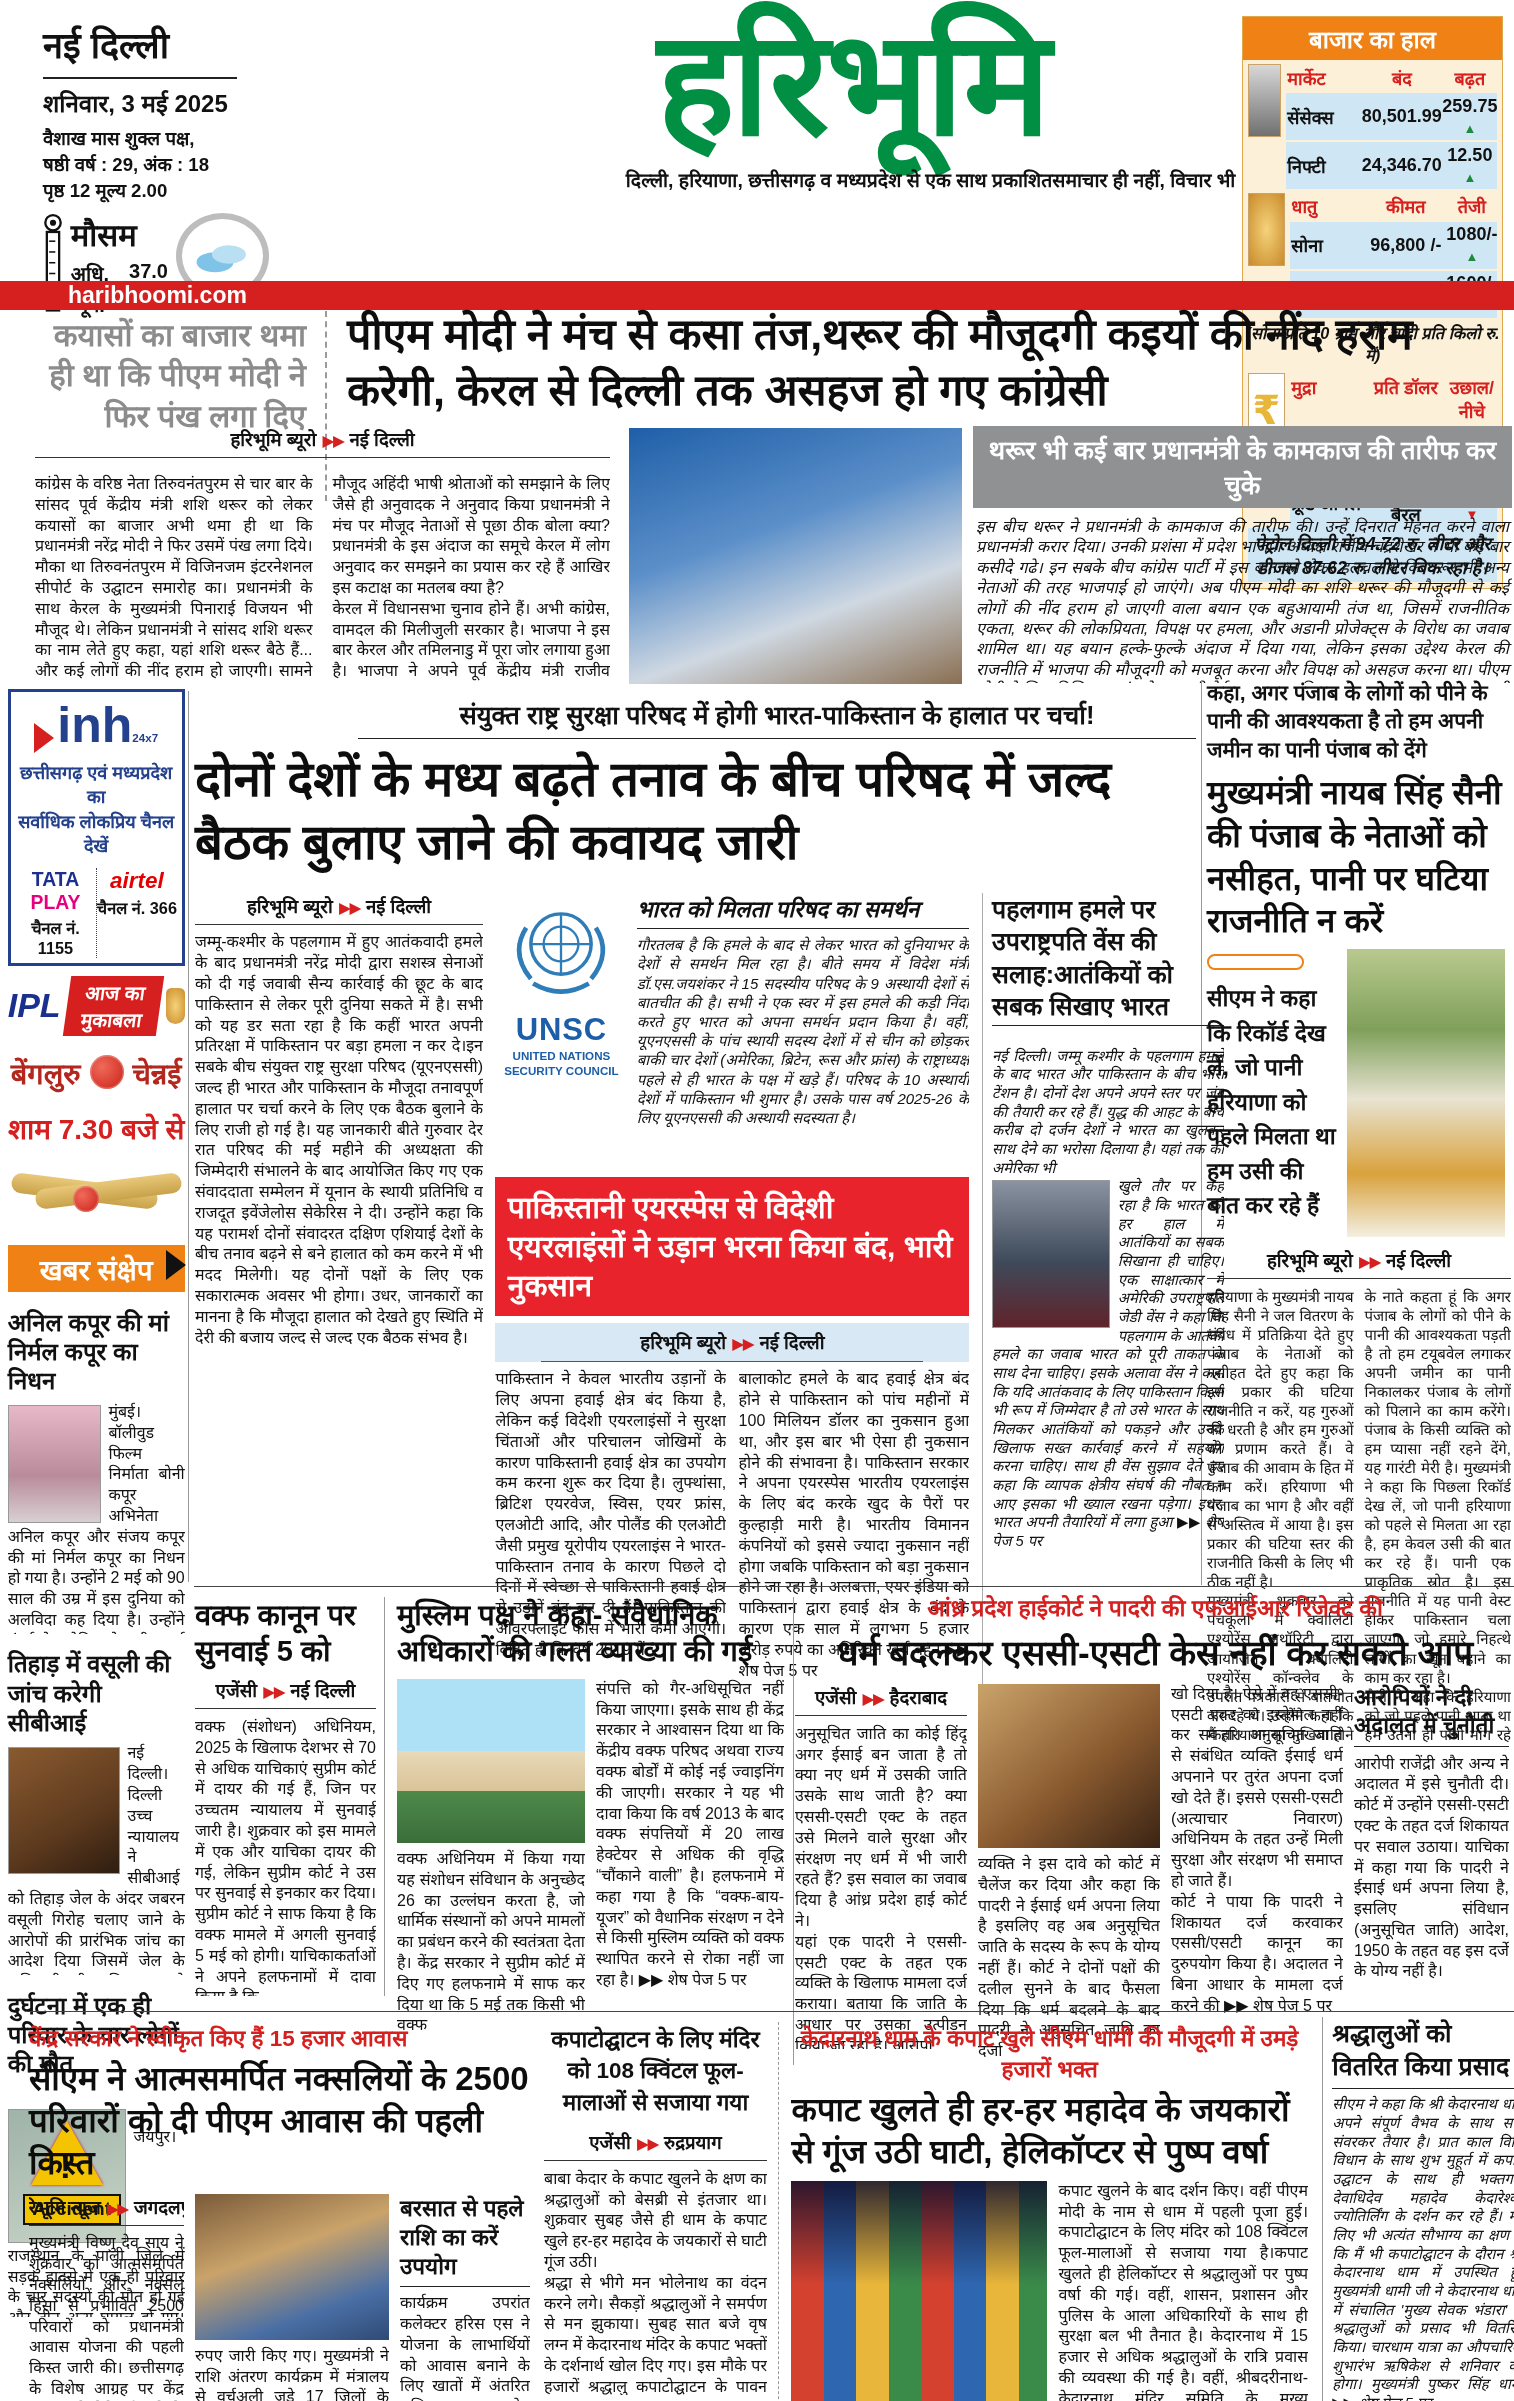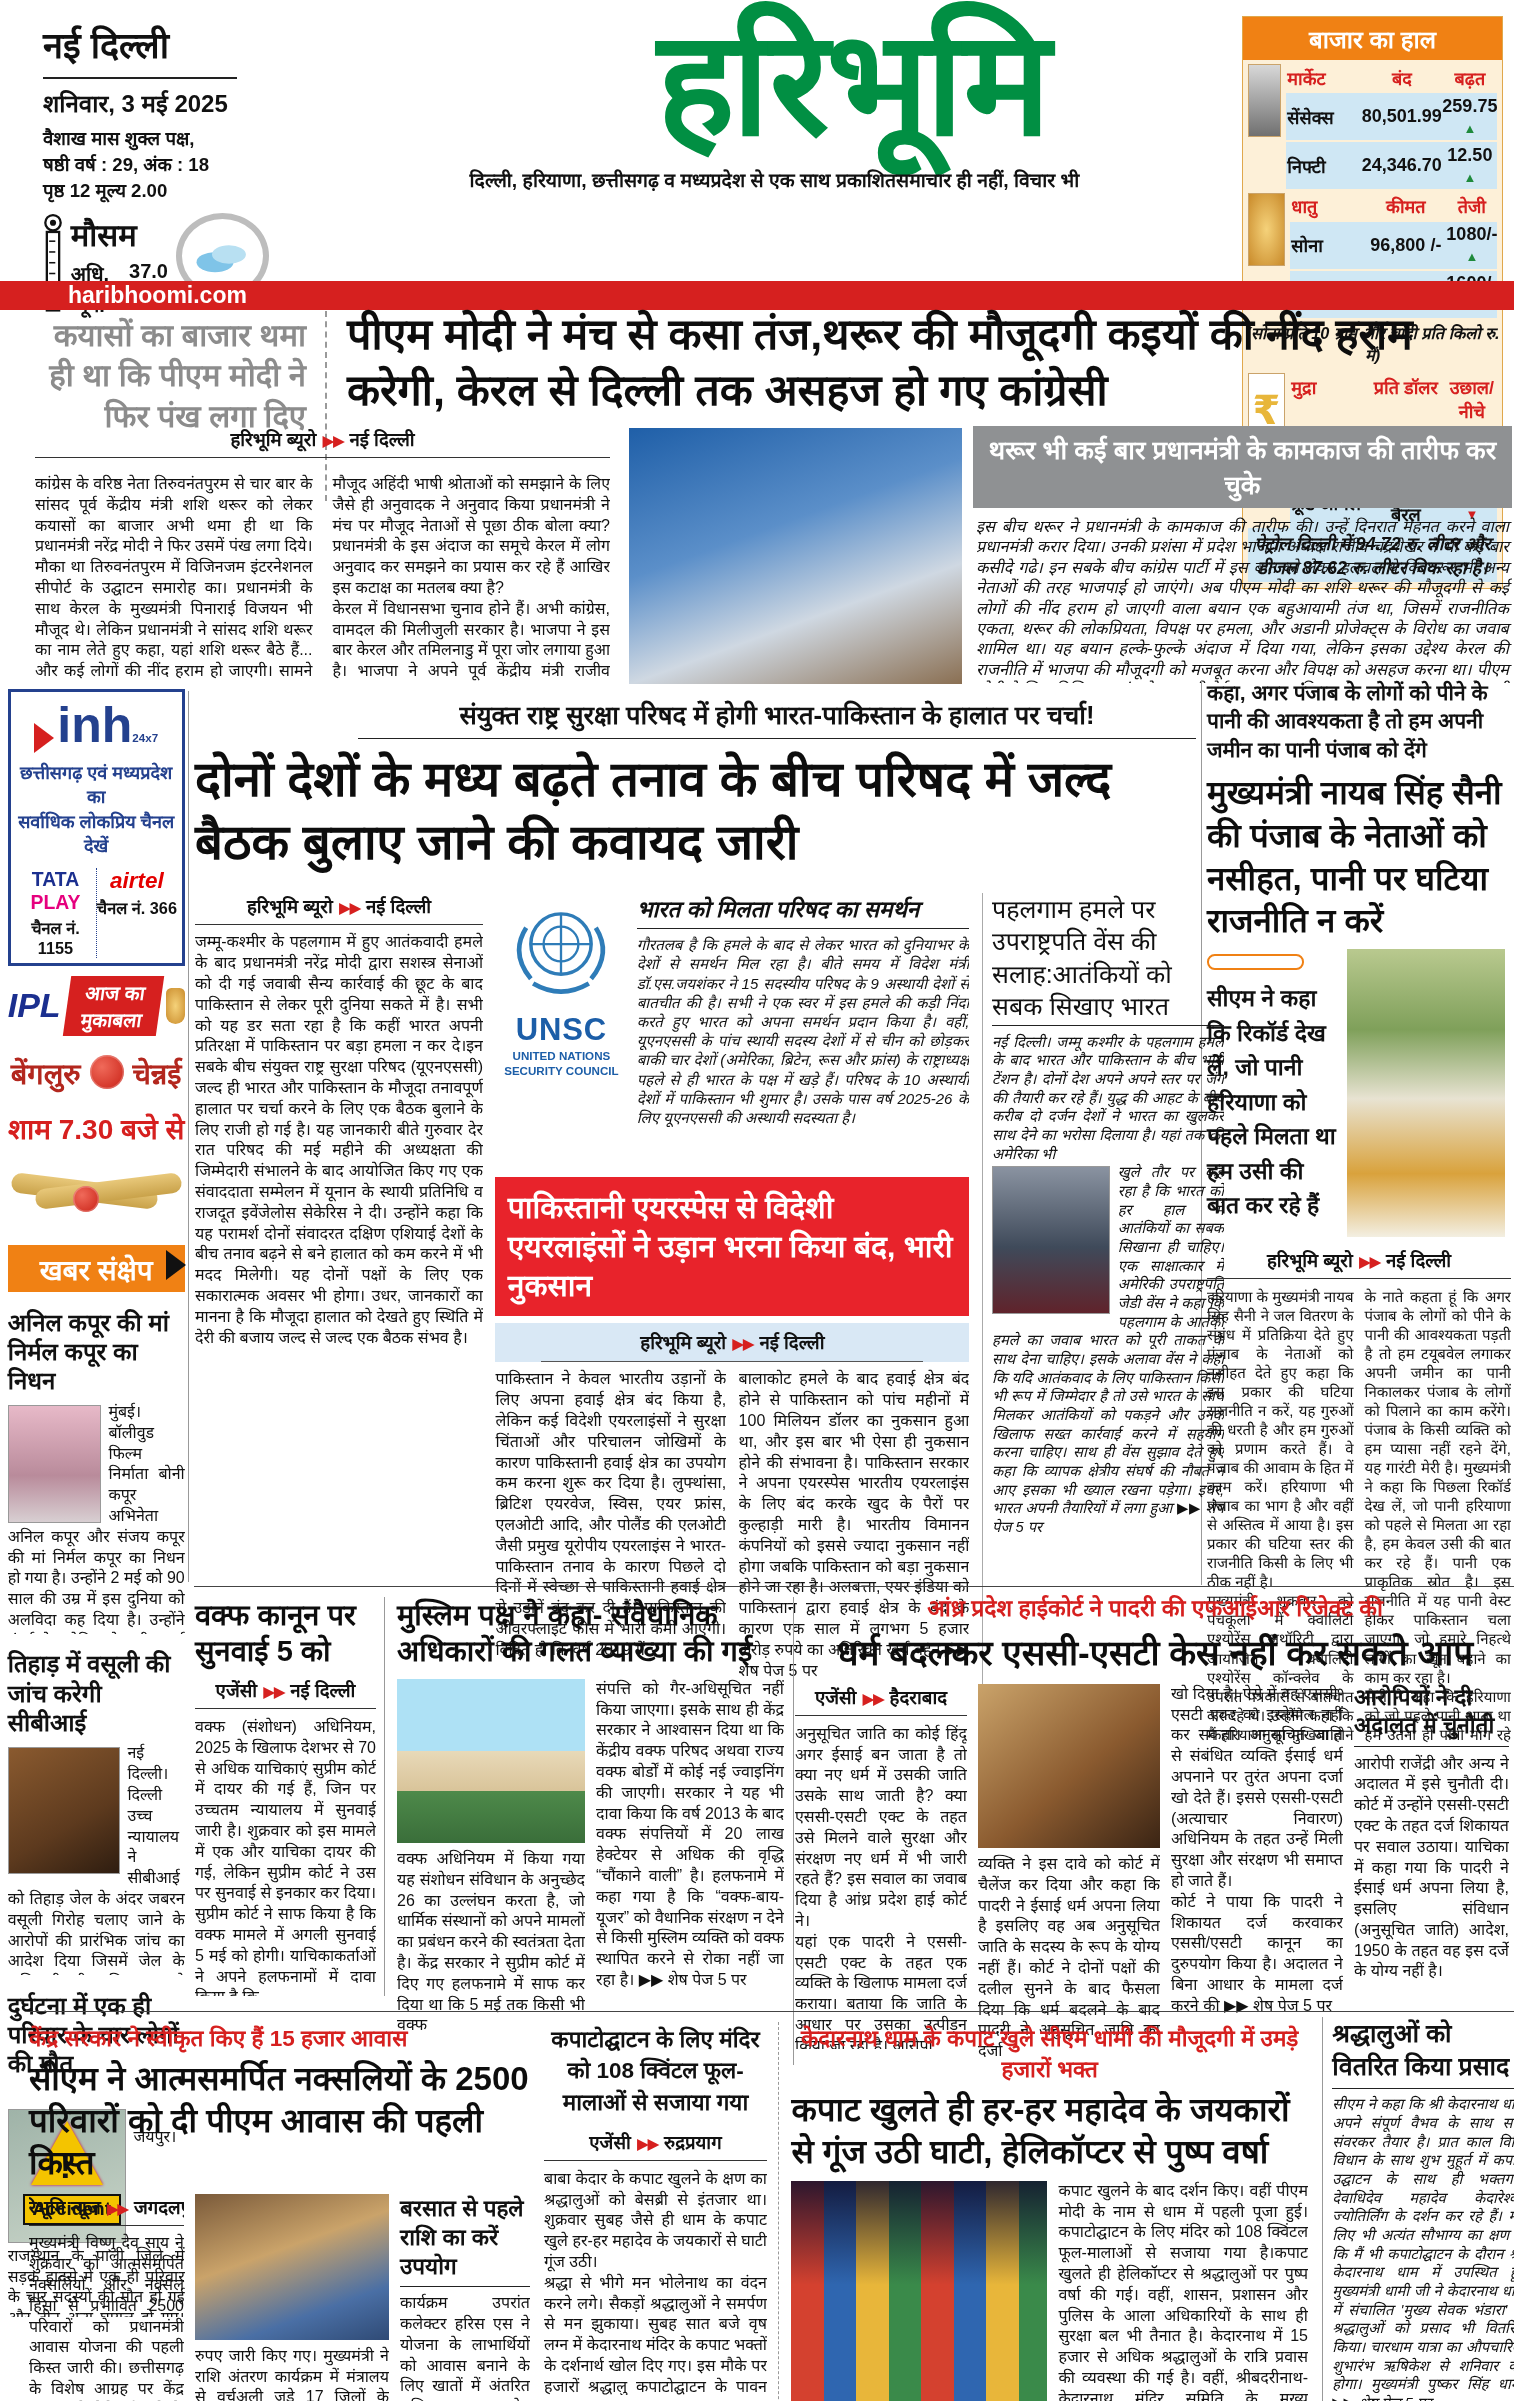--- a/index.html
+++ b/index.html
@@ -17,21 +17,21 @@
   .hdr-left{left:43px;top:20px;width:256px}
   .city{font-size:36px;font-weight:800;padding-bottom:7.7px;border-bottom:2.3px solid #222;width:194px}
   .date{font-size:24px;font-weight:800;margin:7.7px 0 6.2px}
   .det{font-size:18.6px;line-height:1.4;font-weight:600}
   .weather{display:flex;gap:7.7px;margin-top:9.3px;align-items:flex-start}
   .wx-title{font-size:31px;font-weight:800}
   .wx-row{display:flex;gap:20px;font-size:20px;font-weight:800;margin-top:4.6px}
   .cloud-badge{width:81px;height:74px;border:6.2px solid #bdbdbd;border-radius:50%;display:flex;align-items:center;justify-content:center}
   .masthead{left:465px;top:11px;width:775px;text-align:center}
   .logo{font-size:146px;line-height:1;font-weight:800;color:#018f43;letter-spacing:-3.1px}
-  .tags{display:flex;justify-content:flex-start;font-size:19.4px;font-weight:800;margin-top:9.3px;padding:0 4.6px}
+  .tags{display:flex;justify-content:flex-end;font-size:19.4px;font-weight:800;margin-top:9.3px;padding:0 4.6px}
   .redbar{left:0;top:281px;width:1514px;height:29px;background:#d6201f}
   .site{color:#fff;font-weight:800;font-size:23px;line-height:29px;padding-left:68px}
   
   .market{left:1242px;top:15.5px;width:259px;background:#fdf0d8;border:0.8px solid #e0a84c}
   .mk-title{background:#f08114;color:#fff;font-size:24px;font-weight:800;text-align:center;padding:5.4px 0}
   .mk-sec{display:flex;gap:4.6px;padding:3.9px 4.6px 0}
   .mk-img{width:45px;height:71px;border:0.8px solid #caa36a}
   .mk-tbl{flex:1}
   .mk-hrow{display:flex;font-size:18px;font-weight:800;color:#d6201f;padding:1.5px 0}
   .mk-row{display:flex;font-size:18px;font-weight:700;background:#cfe7f4;margin-top:2.3px;padding:2.3px 0;align-items:center}
@@ -96,21 +96,21 @@
   .unsc-logoblk{width:132px;flex:none;text-align:center}
   .unsc-name{font-size:31px;font-weight:800;color:#1c5ea8;letter-spacing:0.8px}
   .unsc-sub{font-size:11.6px;font-weight:700;color:#1c5ea8;line-height:1.3}
   .sup-title{font-style:italic;font-weight:800;font-size:22.5px;border-bottom:1.5px solid #222;padding-bottom:4.6px}
   .sup-bd{font-style:italic;font-size:15px;line-height:1.28;text-align:justify;margin-top:6.2px;height:232px;overflow:hidden;white-space:pre-line}
   .redbox{background:#e8232b;color:#fff;font-size:30px;line-height:1.3;font-weight:800;padding:11px 12.4px;margin-top:9.3px}
   .strip{background:#d9e8f5;margin-top:7.7px;padding:6.2px 46px 0}
   .u-r2{display:flex;gap:12.4px;margin-top:6.2px}
   .u-r2 .bd{width:231px;height:332px}
   .vance{width:232px;flex:none;padding:0 9.3px;border-left:0.8px solid #aaa}
-  .v-title{font-size:25px;line-height:1.3;font-weight:400;border-bottom:1.5px solid #222;padding-bottom:2px;margin-bottom:7px}
+  .v-title{font-size:25px;line-height:1.3;font-weight:700;border-bottom:1.5px solid #222;padding-bottom:2px;margin-bottom:21px}
   .v-bd{font-style:italic;font-size:14.7px;line-height:1.27;text-align:justify;overflow:hidden}
   .v-wrap{height:536px;overflow:hidden}
   .v-photo{float:left;width:116px;height:146px;margin:3.1px 7.7px 1.5px 0;border:0.8px solid #999}
   
   .saini{left:1207px;top:679px;width:304px}
   .s-kick{font-size:21px;line-height:1.35;font-weight:800}
   .s-hl{font-size:33px;line-height:1.3;margin:7.7px 0 6.2px}
   .s-row{display:flex;gap:7px;margin-top:6.2px}
   .s-q{width:133px;flex:none}
   .pill{width:93px;height:12.4px;border:2.3px solid #f08114;border-radius:7.7px;margin:4.6px 0 11px}

